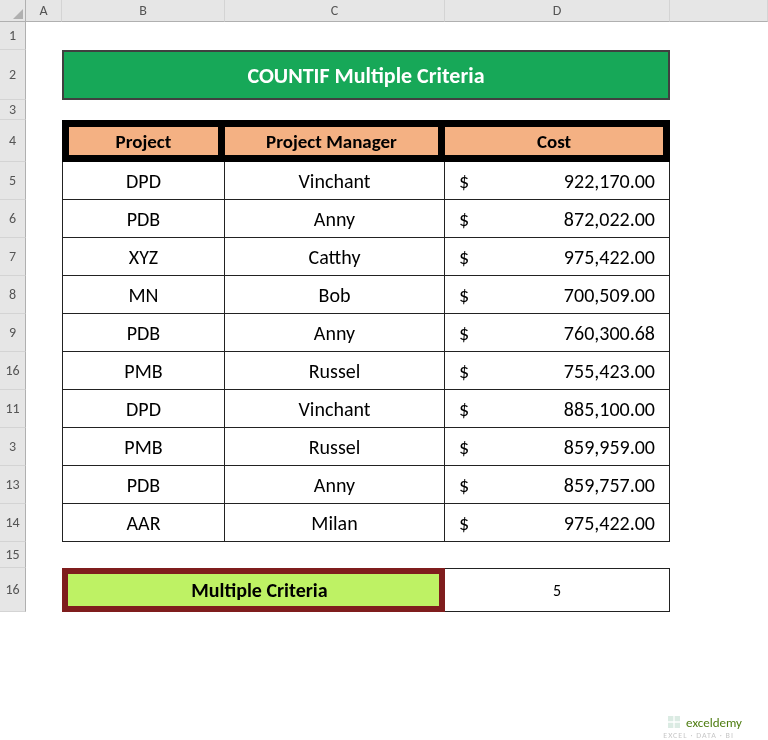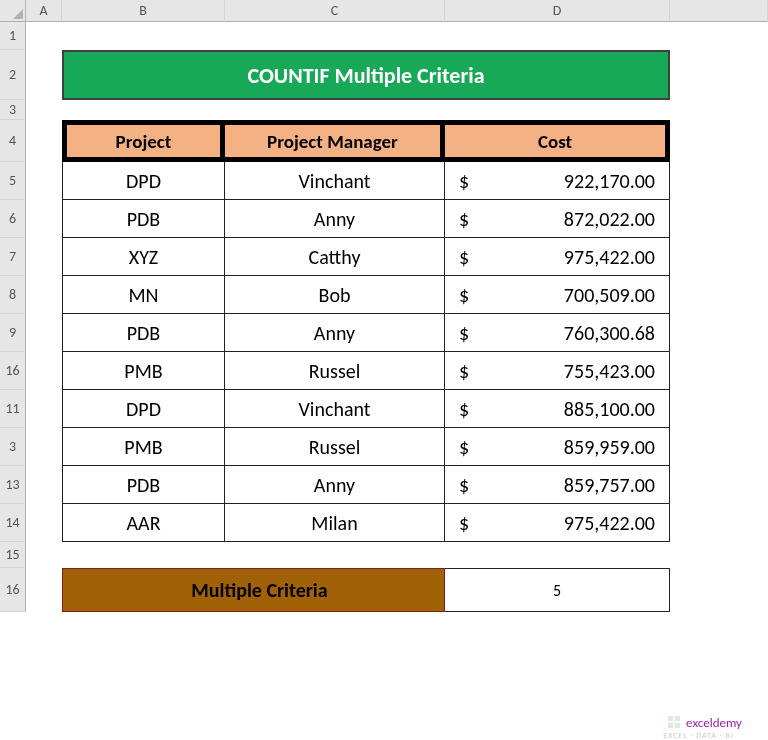--- a/index.html
+++ b/index.html
@@ -65,62 +65,62 @@
     justify-content: center;
     border: 2px solid #404040;
   }
   .th {
     background: #f4b183;
     font-weight: bold;
     font-size: 19px;
     display: flex;
     align-items: center;
     justify-content: center;
-    border: 5px solid #000000;
+    border: 7px solid #000000;
   }
   .td {
     font-size: 20px;
     display: flex;
     align-items: center;
     justify-content: center;
     border: 1px solid #222;
     border-top: none;
     background: #fff;
   }
   .td.cost {
     justify-content: space-between;
     padding: 0 14px;
   }
   .th + .th, .td + .td { border-left: none; text-align: right; }
   .merged-label {
     grid-column: 3 / 5;
-    background: #a16207;
+    background: #bef264;
     font-size: 20px;
     font-weight: bold;
     display: flex;
     align-items: center;
     justify-content: center;
-    border: 1px solid #7f1d1d;
+    border: 6px solid #7f1d1d;
     padding-left: 12px;
   }
   .merged-value {
     background: #fff;
     font-size: 16px;
     display: flex;
     align-items: center;
     justify-content: center;
     border: 1px solid #222;
     border-left: none;
   }
   .watermark {
     position: absolute;
     right: 26px;
     bottom: 10px;
     font-size: 13px;
-    color: #a21caf;
+    color: #4d7c0f;
     display: flex;
     align-items: center;
     gap: 4px;
   }
   .watermark svg { opacity: 0.5; }
   .wm-sub {
     font-size: 8px;
     letter-spacing: 1px;
     color: #c8c8c8;
     position: absolute;

